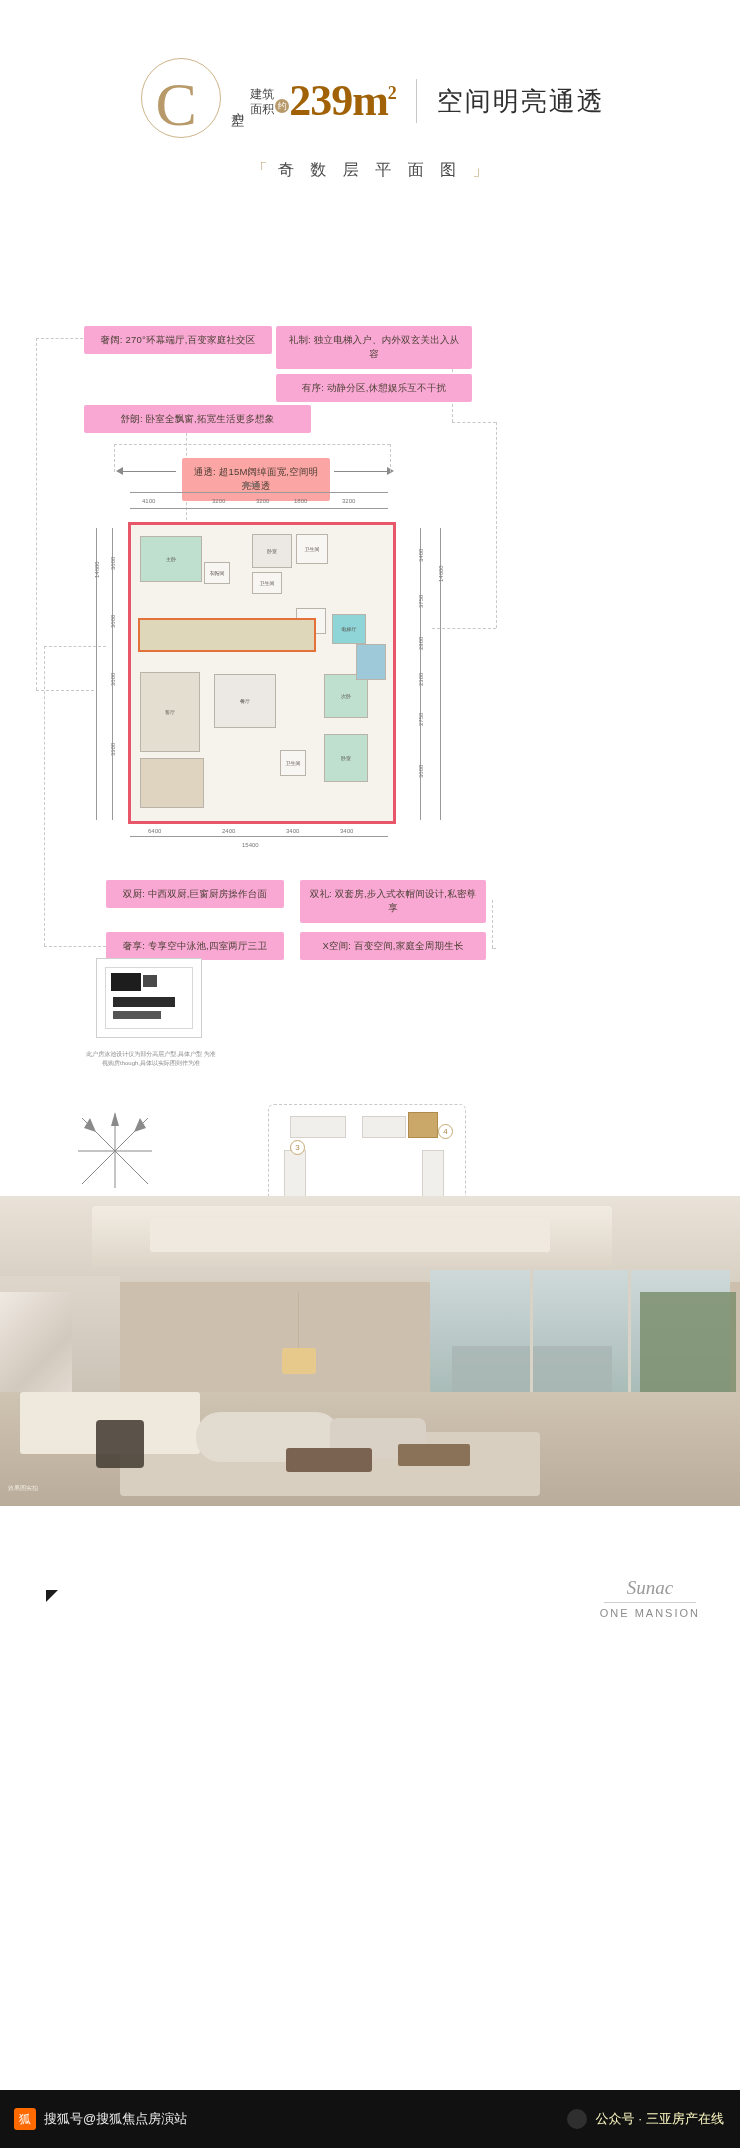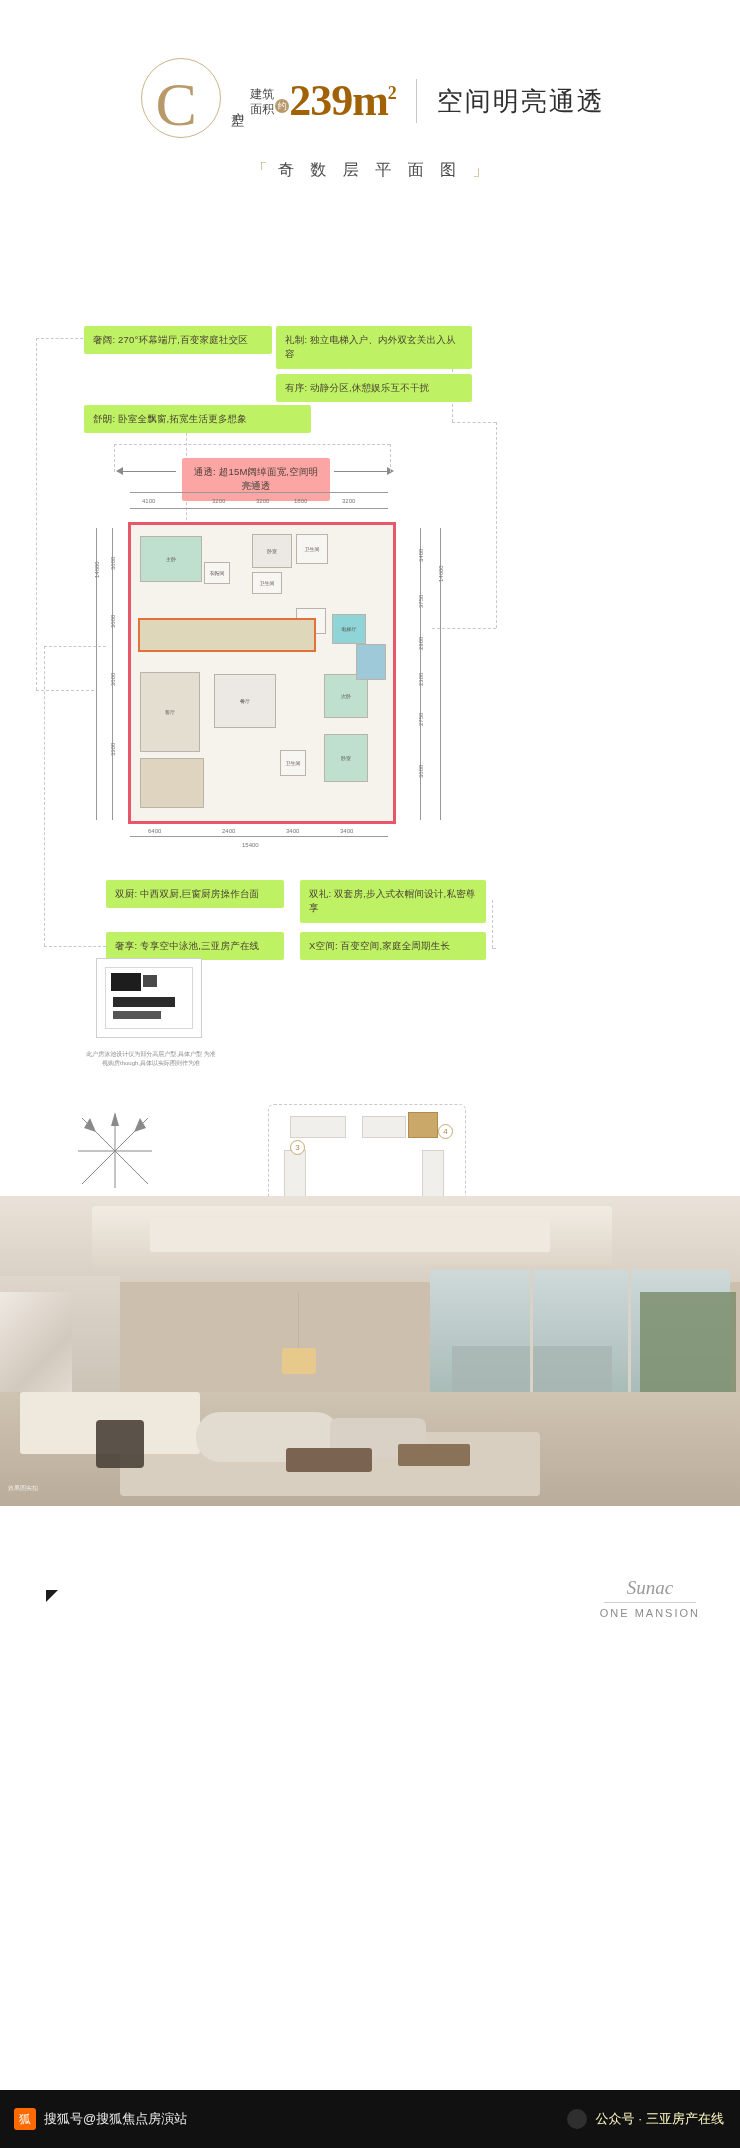--- a/index.html
+++ b/index.html
@@ -116,27 +116,28 @@
   .subtitle .brk { color: #b89a6a; letter-spacing: 0; }
 
   
   .diagram {
     position: relative;
     width: 740px;
     height: 1010px;
   }
   .tag {
     position: absolute;
-    background: #bef264;
+    background: #f9a8d4;
     color: #4a3f33;
     font-size: 9.5px;
     line-height: 1.5;
     padding: 7px 9px;
     border-radius: 2px;
     letter-spacing: .2px;
+    text-align: center;
   }
   .tag.center-tag {
     background: #fca5a5;
     text-align: center;
   }
 
   .dash {
     position: absolute;
     border-color: #c8c8c8;
     border-style: dashed;
@@ -601,21 +602,21 @@
   </div>
 
   <div class="dimline" style="left:130px; top:706px; width:258px;"></div>
   <div class="dimtext" style="left:148px; top:698px;">6400</div>
   <div class="dimtext" style="left:222px; top:698px;">2400</div>
   <div class="dimtext" style="left:286px; top:698px;">3400</div>
   <div class="dimtext" style="left:340px; top:698px;">3400</div>
   <div class="dimtext" style="left:242px; top:712px;">15400</div>
 
   <div class="tag" style="left:106px; top:750px; width:178px;">双厨: 中西双厨,巨窗厨房操作台面</div>
-  <div class="tag" style="left:106px; top:802px; width:178px;">奢享: 专享空中泳池,三亚房产在线</div>
+  <div class="tag" style="left:106px; top:802px; width:178px;">奢享: 专享空中泳池,四室两厅三卫</div>
   <div class="tag" style="left:300px; top:750px; width:186px;">双礼: 双套房,步入式衣帽间设计,私密尊享</div>
   <div class="tag" style="left:300px; top:802px; width:186px;">X空间: 百变空间,家庭全周期生长</div>
 
   <div class="mini-plan">
     <div style="position:absolute; left:8px; top:8px; width:88px; height:62px; border:1px solid #d8d8d8;"></div>
     <div style="position:absolute; left:14px; top:14px; width:30px; height:18px; background:#1d1d1d;"></div>
     <div style="position:absolute; left:46px; top:16px; width:14px; height:12px; background:#4a4a4a;"></div>
     <div style="position:absolute; left:16px; top:38px; width:62px; height:10px; background:#2b2b2b;"></div>
     <div style="position:absolute; left:16px; top:52px; width:48px; height:8px; background:#555;"></div>
   </div>

